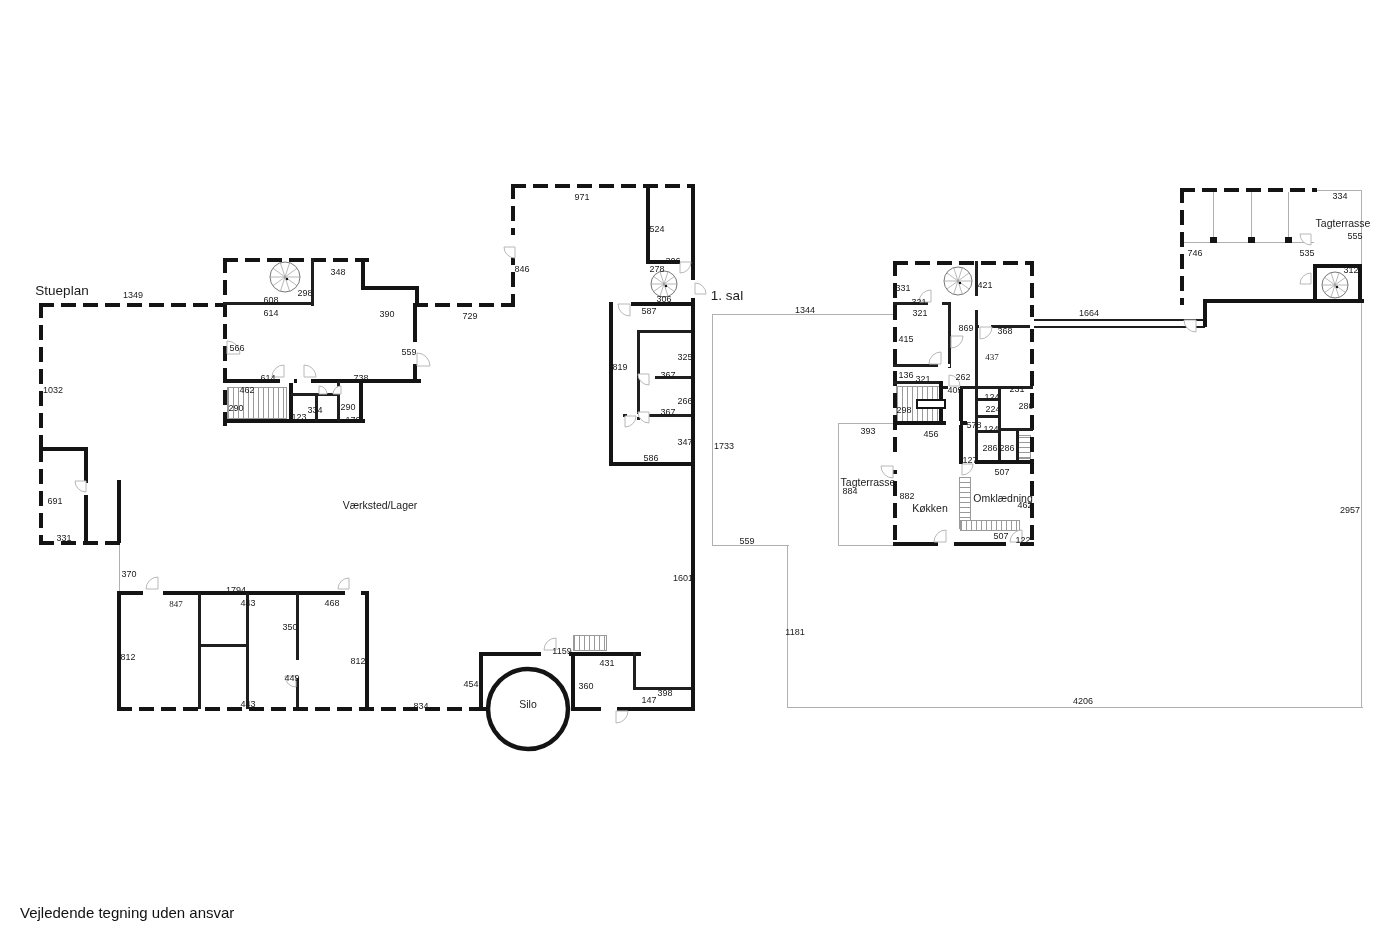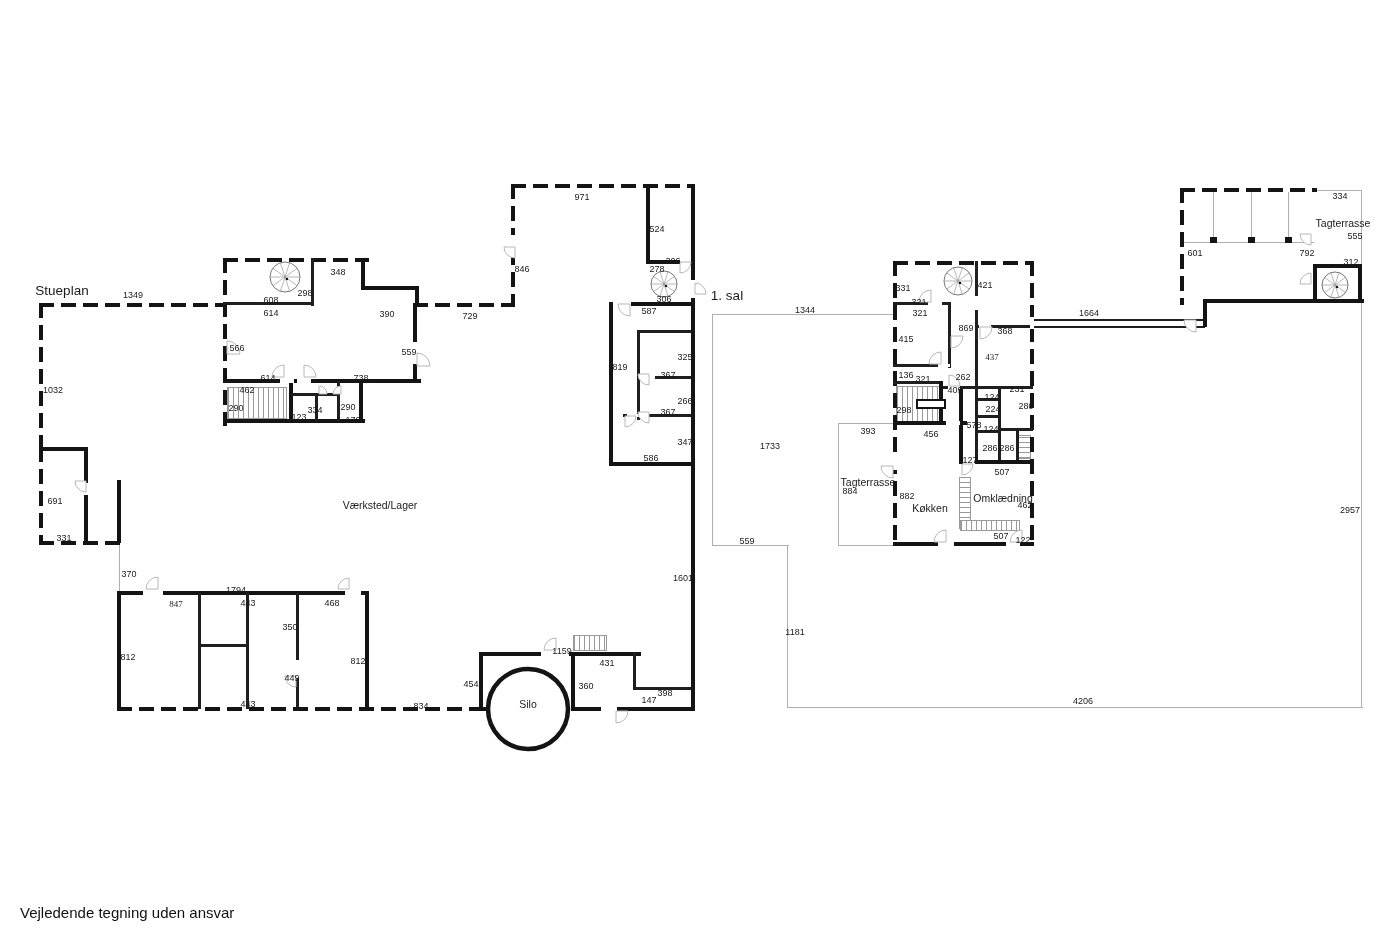--- a/index.html
+++ b/index.html
@@ -323,31 +323,31 @@
     <div class="lbl " style="left: 1007px; top: 448px;">286</div>
     <div class="lbl " style="left: 931px; top: 434px;">456</div>
     <div class="lbl " style="left: 970px; top: 460px;">127</div>
     <div class="lbl " style="left: 1002px; top: 472px;">507</div>
     <div class="lbl " style="left: 868px; top: 431px;">393</div>
     <div class="lbl " style="left: 850px; top: 491px;">884</div>
     <div class="lbl " style="left: 907px; top: 496px;">882</div>
     <div class="lbl " style="left: 1025px; top: 505px;">462</div>
     <div class="lbl " style="left: 1001px; top: 536px;">507</div>
     <div class="lbl " style="left: 1023px; top: 540px;">122</div>
-    <div class="lbl " style="left: 724px; top: 446px; margin-left: 46px;">1733</div>
+    <div class="lbl " style="left: 724px; top: 446px;">1733</div>
     <div class="lbl " style="left: 747px; top: 541px;">559</div>
     <div class="lbl " style="left: 795px; top: 632px;">1181</div>
     <div class="lbl " style="left: 1083px; top: 701px;">4206</div>
     <div class="lbl " style="left: 1350px; top: 510px; text-align: center;">2957</div>
     <div class="lbl " style="left: 1089px; top: 313px;">1664</div>
     <div class="lbl " style="left: 1340px; top: 196px;">334</div>
     <div class="lbl " style="left: 1355px; top: 236px;">555</div>
-    <div class="lbl " style="left: 1195px; top: 253px;">601</div>
-    <div class="lbl " style="left: 1307px; top: 253px;">792</div>
-    <div class="lbl " style="left: 1351px; top: 262px;">312</div>
+    <div class="lbl " style="left: 1195px; top: 253px;">746</div>
+    <div class="lbl " style="left: 1307px; top: 253px;">535</div>
+    <div class="lbl " style="left: 1351px; top: 270px;">312</div>
     <div class="lbl room" style="left: 380px; top: 505px;">Værksted/Lager</div>
     <div class="lbl room" style="left: 528px; top: 704px;">Silo</div>
     <div class="lbl room" style="left: 868px; top: 482px;">Tagterrasse</div>
     <div class="lbl room" style="left: 930px; top: 508px;">Køkken</div>
     <div class="lbl room" style="left: 1003px; top: 498px;">Omklædning</div>
     <div class="lbl room" style="left: 1343px; top: 223px;">Tagterrasse</div>
     <div class="lbl ptitle" style="left: 62px; top: 291px;">Stueplan</div>
     <div class="lbl ptitle" style="left: 727px; top: 296px;">1. sal</div>
   </div>
 

